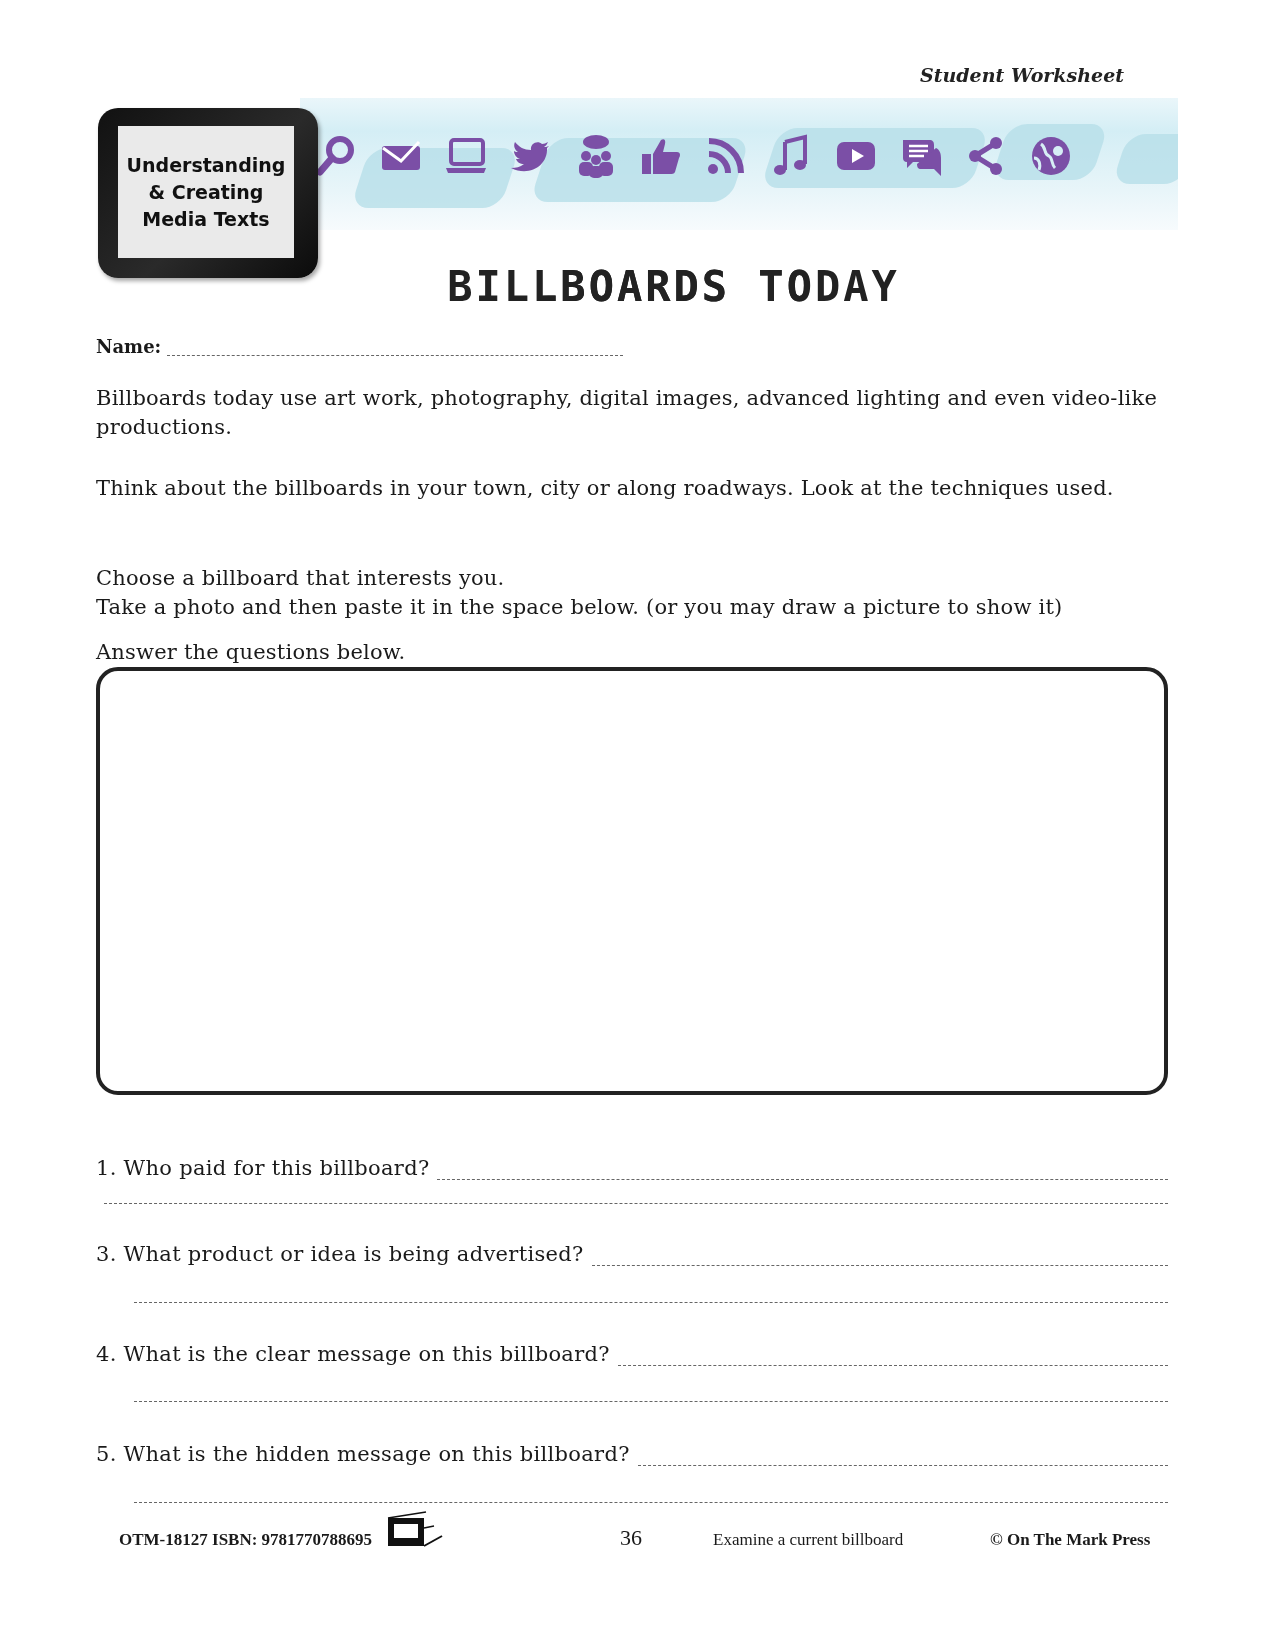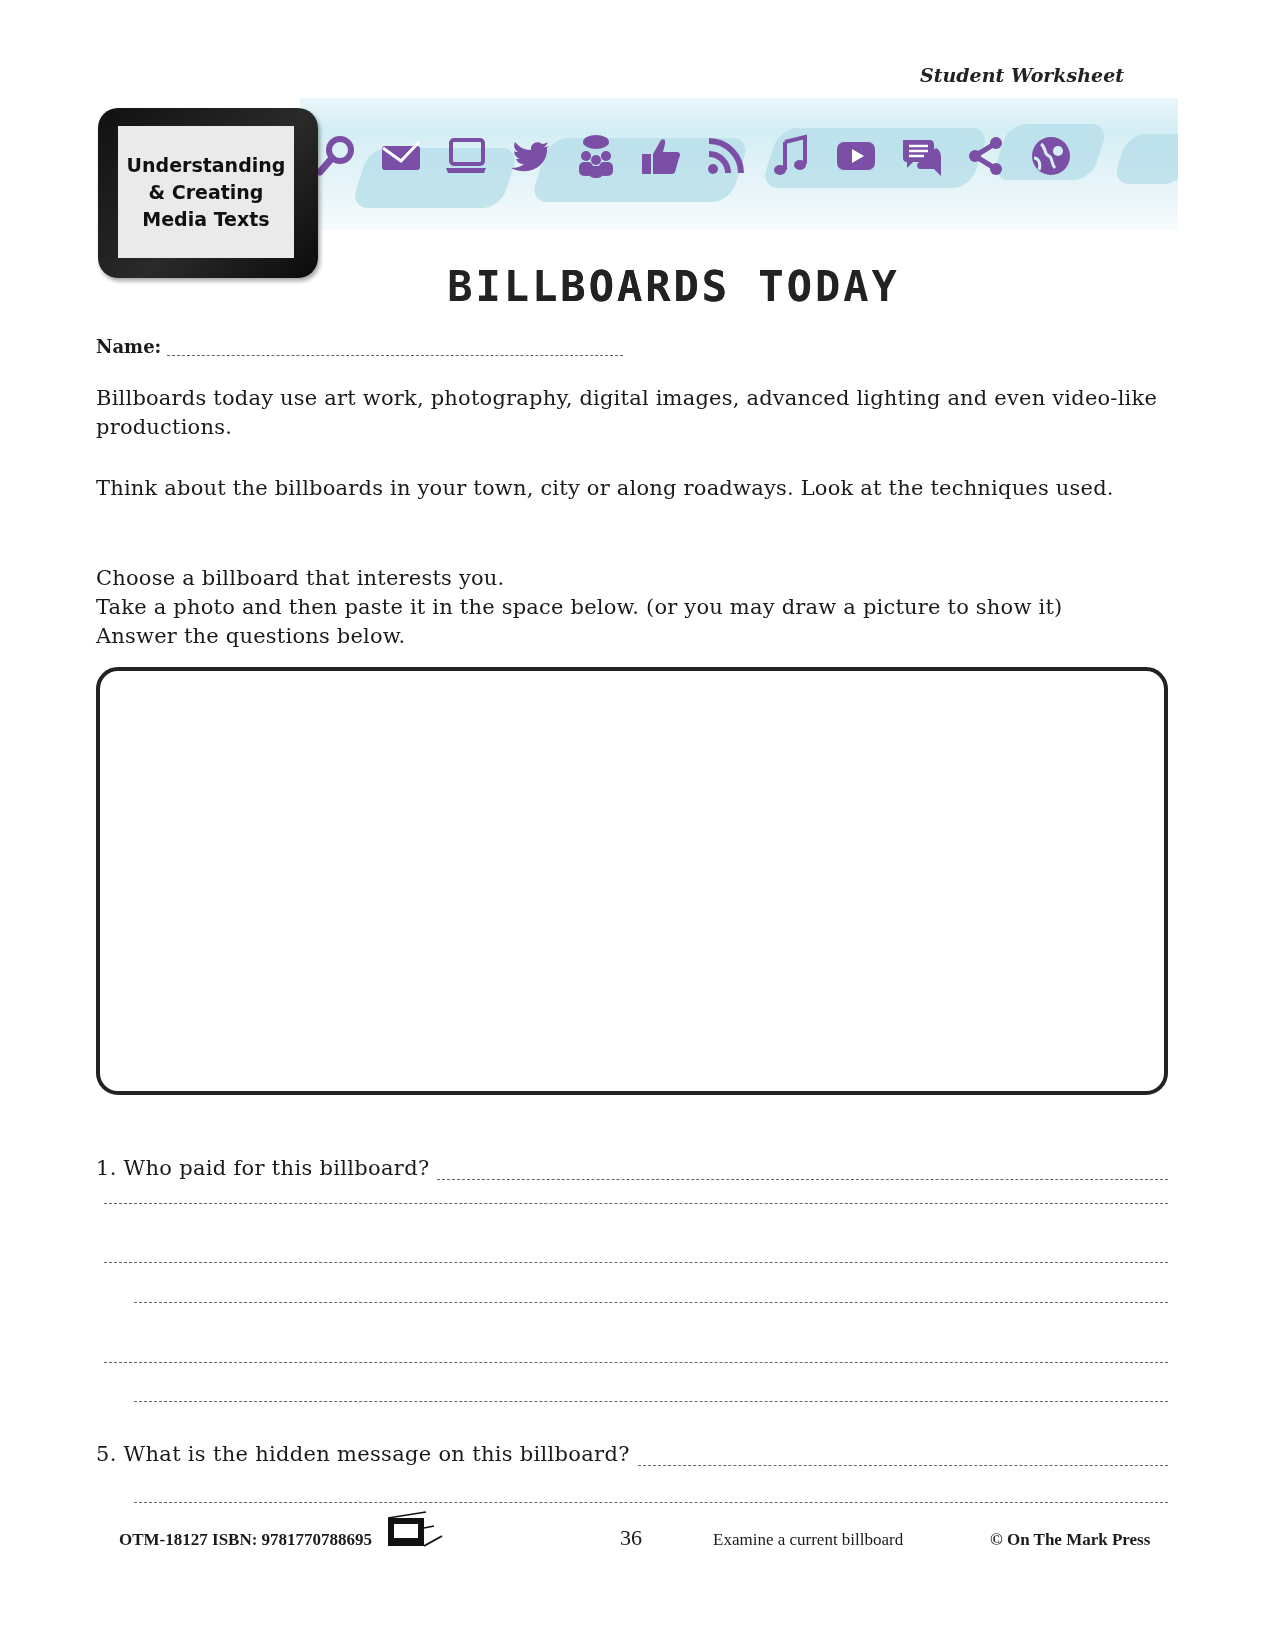--- a/index.html
+++ b/index.html
@@ -131,36 +131,38 @@
 
 <div class="abs name-row">
   <span>Name:</span>
   <span class="line"></span>
 </div>
 
 <div class="abs para" style="top:384px;">Billboards today use art work, photography, digital images, advanced lighting and even video-like productions.</div>
 <div class="abs para" style="top:474px;">Think about the billboards in your town, city or along roadways.  Look at the techniques used.</div>
 <div class="abs para" style="top:564px;">Choose a billboard that interests you.</div>
 <div class="abs para" style="top:593px;">Take a photo and then paste it in the space below. (or you may draw a picture to show it)</div>
-<div class="abs para" style="top:622px;">Answer the questions below.</div>
+<div class="abs para" style="top:638px;">Answer the questions below.</div>
 
 <div class="abs photo-box"></div>
 
 <div class="abs q" style="top:1156px;justify-content:space-between;">
   <span>1. Who paid for this billboard?</span>
     <span class="line"></span>
 </div>
 <div class="abs q" style="top:1183px;">
     <span class="line"></span>
 </div>
 <div class="abs q" style="top:1242px;">
+  <span>3. What product or idea is being advertised?</span>
     <span class="line"></span>
 </div>
 <div class="abs answer-line" style="top:1302px;"></div>
 <div class="abs q" style="top:1342px;">
+  <span>4. What is the clear message on this billboard?</span>
     <span class="line"></span>
 </div>
 <div class="abs answer-line" style="top:1401px;"></div>
 <div class="abs q" style="top:1442px;">
   <span>5. What is the hidden message on this billboard?</span>
     <span class="line"></span>
 </div>
 <div class="abs answer-line" style="top:1502px;"></div>
 
 <div class="abs footer bold" style="left:96px;margin-left:23px;">OTM-18127  ISBN: 9781770788695</div>

